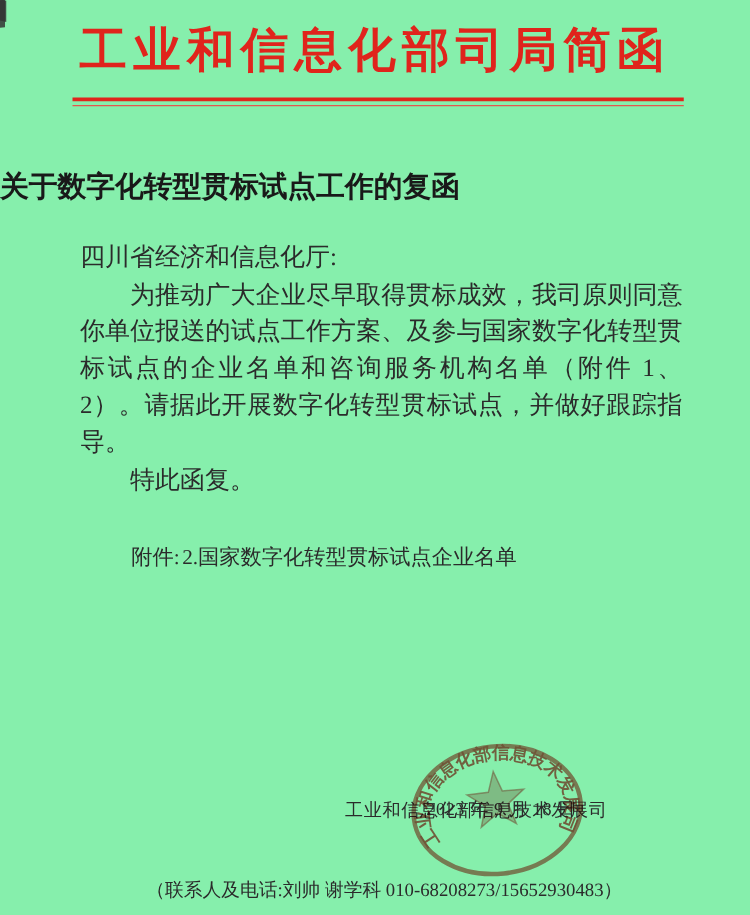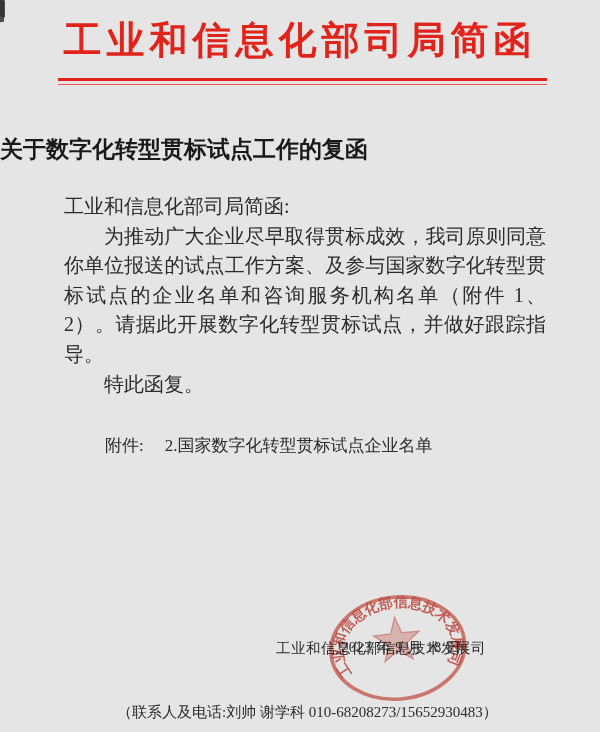--- a/index.html
+++ b/index.html
@@ -1,18 +1,18 @@
 <!DOCTYPE html>
 <html><head>
 <meta charset="utf-8">
 <style>
   html,body { margin:0; padding:0; }
   .page {
     position:relative; width:600px; height:732px;
-    background:#e5e5e5; overflow:hidden;
+    background:#86efac; overflow:hidden;
     font-family:"Liberation Serif","DejaVu Serif",serif;
   }
   .letterhead-title {
     position:absolute; top:15px; left:0; width:100%;
     text-align:center; font-size:38px; font-weight:bold;
     color:#e0241c; letter-spacing:5px; white-space:nowrap;
   }
   .rule-thick { position:absolute; top:78px; left:58px; width:489px; height:3px; background:#e0241c; }
   .rule-thin  { position:absolute; top:84px; left:58px; width:489px; height:1px; background:#e4564e; }
   .doc-number {
@@ -25,21 +25,21 @@
   }
   .body-block {
     position:absolute; top:192px; left:64px; width:482px;
     font-size:20px; line-height:29.6px; color:#2b2b2b;
     text-align:justify;
   }
   .body-block p { margin:0; }
   .indent { text-indent:2em; }
   .attachments { margin-top:33px; font-size:17px; line-height:27.5px; padding-left:41px; text-align:left; }
   .attach-row1 { white-space:nowrap; }
-  .attach-label { margin-right:21px; }
+  .attach-label { margin-right:2px; }
   .attach-row2 { padding-left:59px; white-space:nowrap; }
   .signature-dept {
     position:absolute; top:639px; left:276px; width:200px;
     text-align:center; font-size:14.5px; color:#2b2b2b; letter-spacing:0.5px; white-space:nowrap;
   }
   .signature-date {
     position:absolute; top:638px; left:341px;
     font-size:14.5px; color:#2b2b2b; letter-spacing:0.5px; white-space:nowrap;
   }
   .contact-line {
@@ -65,21 +65,21 @@
 
   <div class="letterhead-title">工业和信息化部司局简函</div>
 
   <div class="rule-thick"></div>
   <div class="rule-thin"></div>
 
 
   <div class="doc-title">关于数字化转型贯标试点工作的复函</div>
 
   <div class="body-block">
-    <p>工业和信息化部司局简函:</p>
+    <p>四川省经济和信息化厅:</p>
     <p class="indent">为推动广大企业尽早取得贯标成效，我司原则同意你单位报送的试点工作方案、及参与国家数字化转型贯标试点的企业名单和咨询服务机构名单（附件 1、2）。请据此开展数字化转型贯标试点，并做好跟踪指导。</p>
     <p class="indent">特此函复。</p>
 
     <div class="attachments">
       <div class="attach-row1">
         <span class="attach-label">附件:</span><span>2.国家数字化转型贯标试点企业名单</span>
       </div>
     </div>
   </div>
 

